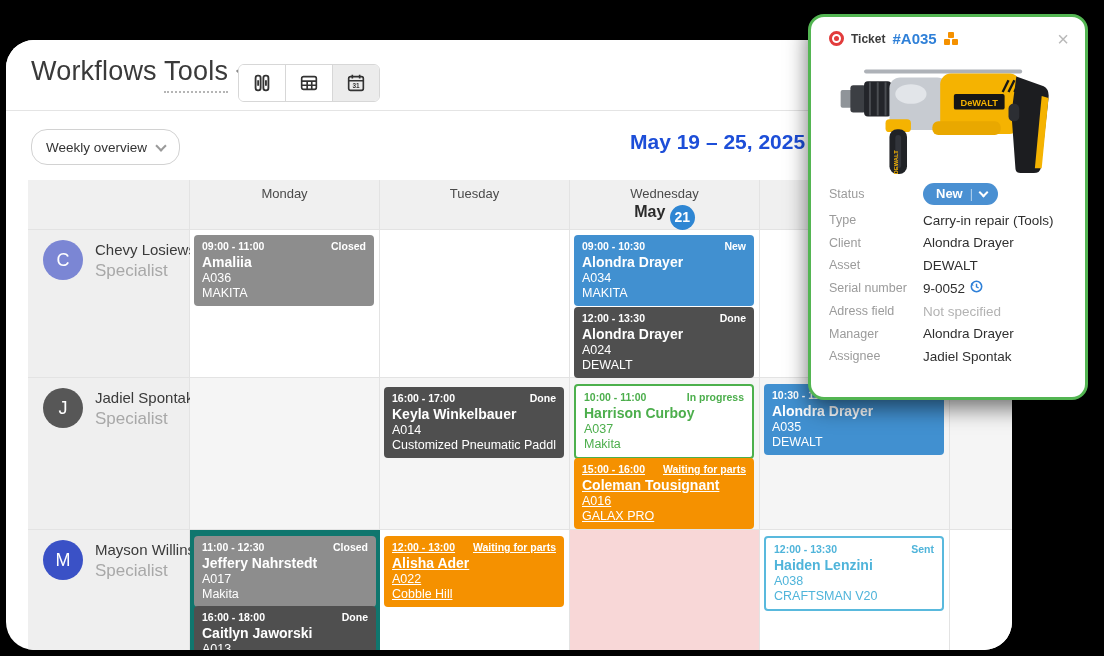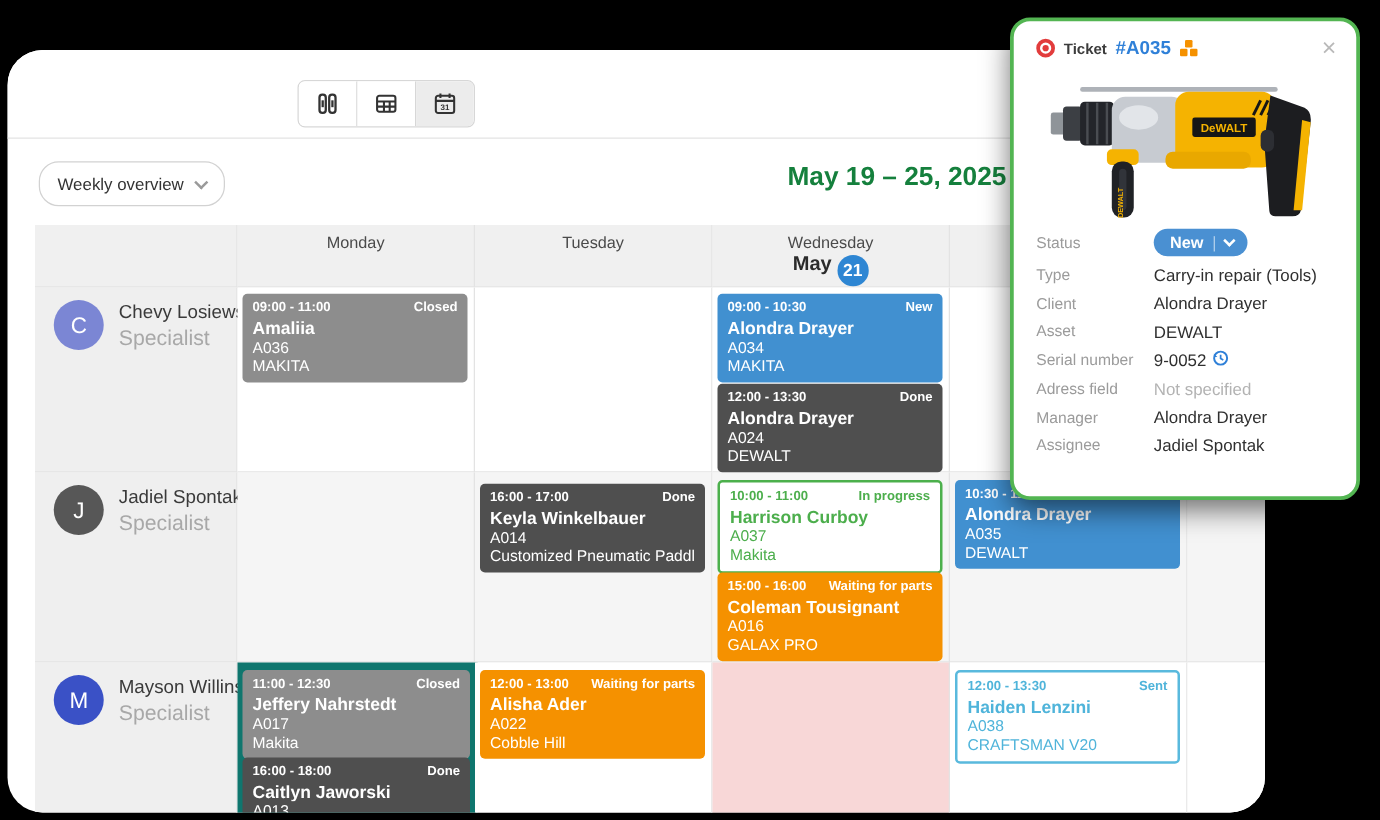--- a/index.html
+++ b/index.html
@@ -19,41 +19,41 @@
   .chev{display:inline-block;width:8px;height:8px;border-right:2px solid #8a8a8a;border-bottom:2px solid #8a8a8a;transform:rotate(45deg);margin-left:10px;margin-bottom:4px;}
   .view-toggle{position:absolute;left:232px;top:24px;display:flex;border:1px solid #d7d7d7;border-radius:6px;overflow:hidden;background:#fff;}
   .vt-btn{width:46px;height:36px;display:flex;align-items:center;justify-content:center;border-right:1px solid #d7d7d7;background:#fff;cursor:pointer;}
   .vt-btn:last-child{border-right:none;}
   .vt-btn.active{background:#ececec;}
   .vt-btn svg{display:block;}
 
   .weekly-btn{position:absolute;left:25px;top:89px;height:34px;padding:0 14px;display:flex;align-items:center;gap:10px;
     border:1px solid #d2d2d2;border-radius:16px;background:#fff;font-size:13.5px;color:#333;}
   .weekly-btn .chev{width:6px;height:6px;margin:0 0 2px 0;border-color:#9a9a9a;}
-  .date-range{position:absolute;left:624px;top:90px;font-size:21px;font-weight:700;color:#15803d;}
+  .date-range{position:absolute;left:624px;top:90px;font-size:21px;font-weight:700;color:#1d4ed8;}
 
   
   .cell{position:absolute;box-sizing:border-box;border-right:1px solid #e3e3e3;border-bottom:1px solid #e3e3e3;}
   .hcell{background:#f0f0f0;text-align:center;padding-top:6px;}
   .hday{font-size:13px;color:#4a4a4a;}
   .hdate{font-size:16px;font-weight:700;color:#2b2b2b;margin-top:2px;}
   .day-badge{display:inline-block;width:25px;height:25px;line-height:25px;border-radius:50%;background:#2e86d3;color:#fff;font-size:14px;text-align:center;vertical-align:-5px;}
   .namecell{background:#efefef;}
   .avatar{position:absolute;left:15px;top:10px;width:40px;height:40px;border-radius:50%;color:#fff;font-size:18px;display:flex;align-items:center;justify-content:center;}
   .av-0{background:#7b86d4;} .av-1{background:#575757;} .av-2{background:#3a51c6;}
   .sp-name{position:absolute;left:67px;top:11px;font-size:15px;color:#3a3a3a;white-space:nowrap;}
   .sp-role{position:absolute;left:67px;top:31px;font-size:17px;color:#a8a8a8;}
 
   
   .card{position:absolute;left:4px;right:5px;border-radius:4px;padding:5px 8px 6px 8px;color:#fff;overflow:hidden;cursor:pointer;box-sizing:border-box;}
   .card .top{display:flex;justify-content:space-between;font-size:10.5px;font-weight:700;white-space:nowrap;}
   .card .nm{font-size:14px;font-weight:700;margin-top:2px;white-space:nowrap;overflow:hidden;}
   .card .tid,.card .brand{font-size:12.5px;margin-top:1px;white-space:nowrap;overflow:hidden;}
   .c-gray{background:#8d8d8d;} .c-dark{background:#4f4f4f;}
-  .c-blue{background:#4190d0;} .c-orange{background:#f59100;}
+  .c-blue{background:#4190d0;} .c-orange{background:#f59100;text-decoration:underline;}
   .c-green{background:#fff;border:2px solid #4cb04c;color:#4cae4c;}
   .c-cyan{background:#fff;border:2px solid #59b9dd;color:#4fb4da;}
 
   
   .popup{position:absolute;left:808px;top:14px;width:280px;height:386px;background:#fff;
     border:3px solid #53b552;border-radius:16px;box-shadow:0 8px 22px rgba(0,0,0,.55);box-sizing:border-box;z-index:50;}
   .pop-head{display:flex;align-items:center;gap:7px;padding:13px 16px 4px 18px;}
   .target-icon{width:15px;height:15px;border:3px solid #e23c3c;border-radius:50%;position:relative;box-sizing:border-box;}
   .target-icon:after{content:"";position:absolute;left:2px;top:2px;width:5px;height:5px;border-radius:50%;background:#e23c3c;}
   .pop-title{font-size:12px;font-weight:700;color:#3c3c3c;}
@@ -74,20 +74,24 @@
   .status-pill{display:inline-flex;align-items:center;gap:7px;background:#4a90d2;color:#fff;border-radius:14px;padding:3px 11px 4px 13px;font-size:13px;font-weight:700;cursor:pointer;}
   .status-pill .sep{opacity:.55;font-weight:400;}
   .status-pill .chev{width:5px;height:5px;border-color:#fff;margin:0 0 2px 0;}
 </style>
 </head>
 <body>
 
 <div class="window">
 
   <div class="app-header">
+    <div class="page-title">
+      <span>Workflows</span>
+      <span class="title-dotted">Tools</span><span class="chev"></span>
+    </div>
     <div class="view-toggle">
       <div class="vt-btn">
         <span>
           <svg width="22" height="22" viewBox="0 0 24 24">
               <g fill="none" stroke="#333" stroke-width="2">
                 <rect x="5" y="4" width="5.5" height="16" rx="2.5"></rect>
                 <rect x="13.5" y="4" width="5.5" height="16" rx="2.5"></rect>
               </g>
               <rect x="6.8" y="9" width="2" height="6" fill="#333"></rect>
               <rect x="15.3" y="9" width="2" height="6" fill="#333"></rect>

